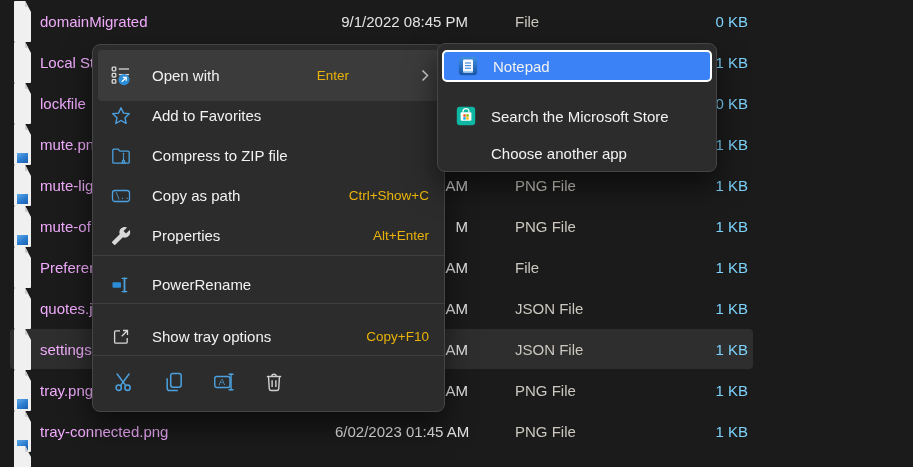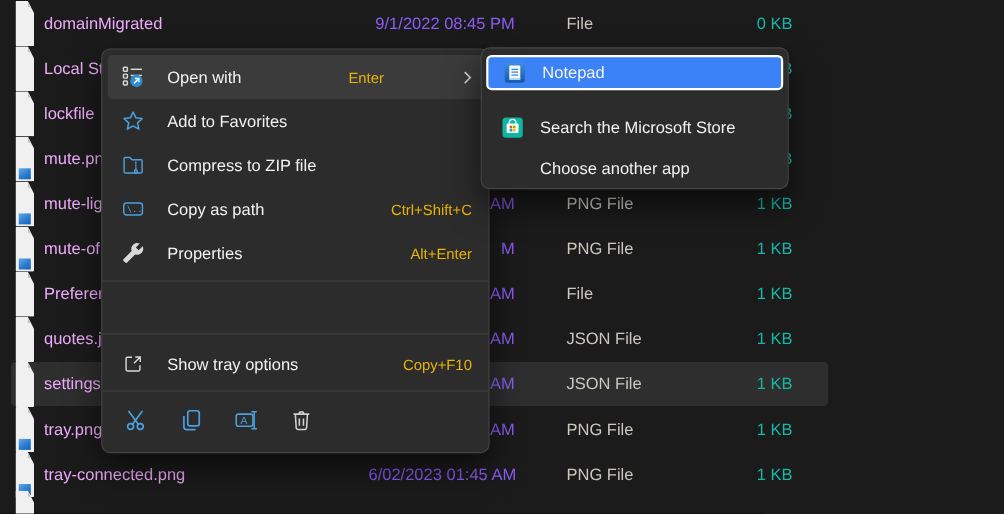--- a/index.html
+++ b/index.html
@@ -9,23 +9,23 @@
   }
 
   
   .row { position:absolute; left:0; width:913px; height:41px; }
   .row.selected::before {
     content:""; position:absolute; left:10px; right:160px; top:0; bottom:1px;
     background:#2e2e2e; border-radius:4px;
   }
   .row span { position:absolute; top:0; height:41px; line-height:41px; font-size:15px; white-space:nowrap; }
   .fname { left:40px; color:#f0abfc; }
-  .fdate { left:335px; width:133px; text-align:right; color:#8b5cf6; }
+  .fdate { left:335px; width:133px; text-align:right; color:#e5e5e5; }
   .ftype { left:515px; color:#ccc8c0; }
-  .fsize { left:688px; width:60px; text-align:left; color:#14b8a6; }
+  .fsize { left:688px; width:60px; text-align:right; color:#7dd3fc; }
 
   .ficon {
     position:absolute; left:14px; top:10px; width:17px; height:21px;
     background:#f0f0f0; clip-path:polygon(0 0, 66% 0, 100% 27%, 100% 100%, 0 100%);
     border-radius:1px;
   }
   .ficon::after {
     content:""; position:absolute; right:0; top:0; width:5.8px; height:5.7px;
     background:#c6c6c6; clip-path:polygon(0 0, 100% 100%, 0 100%);
   }
@@ -34,21 +34,21 @@
     background:linear-gradient(145deg,#63abe8 0%,#2a7cd0 55%,#1b5fae 100%);
   }
 
   
   #context-menu {
     position:absolute; left:92px; top:44px; width:353px; height:368px;
     background:#2c2c2c; border:1px solid #454545; border-radius:8px;
     box-shadow:0 14px 30px rgba(0,0,0,.55); z-index:10; box-sizing:border-box;
   }
   .mi {
-    position:absolute; left:5px; right:5px; height:40px;
+    position:absolute; left:5px; right:5px; height:51px;
     display:flex; align-items:center; padding:0 10px 0 13px;
     border-radius:4px; box-sizing:border-box; cursor:default;
   }
   .mi.highlight { background:#3b3b3b; }
   #mi-openwith { top:5px; } #mi-favorites { top:45px; } #mi-zip { top:85px; }
   #mi-path { top:125px; } #mi-props { top:165px; }
   #mi-powerrename { top:214px; } #mi-more { top:266px; }
   .sep { position:absolute; left:0; right:0; height:1px; background:#3f3f3f; }
   #sep1 { top:210px; } #sep2 { top:258px; } #sep3 { top:310px; }
   .mi-icon { width:20px; height:20px; margin-right:21px; flex:none; display:flex; align-items:center; justify-content:center; }
@@ -223,35 +223,47 @@
     </div>
 
     <div class="mi" id="mi-path">
       <span class="mi-icon">
         <svg viewBox="0 0 20 20" width="20" height="20">
           <rect x="1.5" y="4.5" width="17" height="11" rx="2.5" fill="none" stroke="#4ba0dd" stroke-width="1.3"></rect>
           <text x="4.2" y="12.6" font-size="8" fill="#4ba0dd" font-family="DejaVu Sans Mono, monospace">\..</text>
         </svg>
       </span>
       <span class="mi-label">Copy as path</span>
-      <span class="mi-short">Ctrl+Shift+C</span>
+      <span class="mi-short">Ctrl+Show+C</span>
     </div>
 
     <div class="mi" id="mi-props">
       <span class="mi-icon">
         <svg viewBox="0 0 20 20" width="20" height="20">
           <path transform="translate(20,0) scale(-0.83,0.83)" fill="#d9d9d9" d="M22.7 19l-9.1-9.1c.9-2.3.4-5-1.5-6.9-2-2-5-2.4-7.4-1.3L9 6 6 9 1.6 4.7C.4 7.1.9 10.1 2.9 12.1c1.9 1.9 4.6 2.4 6.9 1.5l9.1 9.1c.4.4 1 .4 1.4 0l2.3-2.3c.5-.4.5-1.1.1-1.4z"></path>
         </svg>
       </span>
       <span class="mi-label">Properties</span>
       <span class="mi-short">Alt+Enter</span>
     </div>
 
     <div class="sep" id="sep1"></div>
 
+    <div class="mi" id="mi-powerrename">
+      <span class="mi-icon">
+        <svg viewBox="0 0 20 20" width="20" height="20">
+          <rect x="1.5" y="7.2" width="8.5" height="5.6" rx="1" fill="#2b8dd8"></rect>
+          <g stroke="#4ba0dd" stroke-linecap="round">
+            <line x1="13.5" y1="3.4" x2="13.5" y2="16.6" stroke-width="1.8"></line>
+            <path d="M11.2 3.4 h4.6 M11.2 16.6 h4.6" stroke-width="1.4"></path>
+          </g>
+        </svg>
+      </span>
+      <span class="mi-label">PowerRename</span>
+    </div>
 
     <div class="sep" id="sep2"></div>
 
     <div class="mi" id="mi-more">
       <span class="mi-icon">
         <svg viewBox="0 0 20 20" width="20" height="20" fill="none" stroke="#d9d9d9" stroke-width="1.3">
           <path d="M9 3.8 H4.8 a1.2 1.2 0 0 0 -1.2 1.2 V15 a1.2 1.2 0 0 0 1.2 1.2 H15 a1.2 1.2 0 0 0 1.2-1.2 V11"></path>
           <path d="M12 3.5 h4.5 V8 M16.2 3.8 L10.8 9.2"></path>
         </svg>
       </span>

